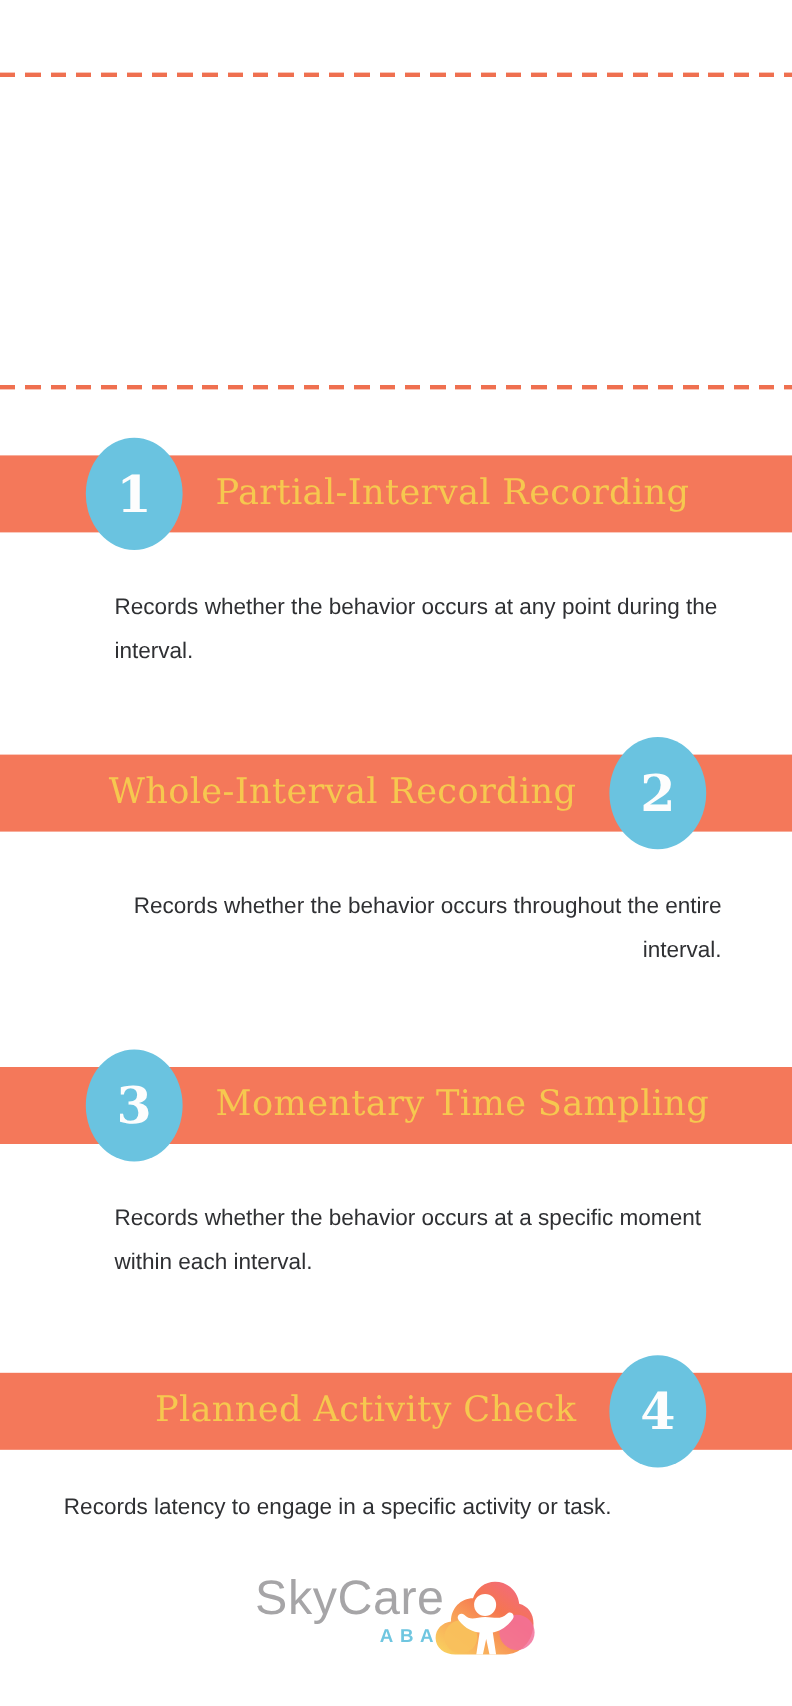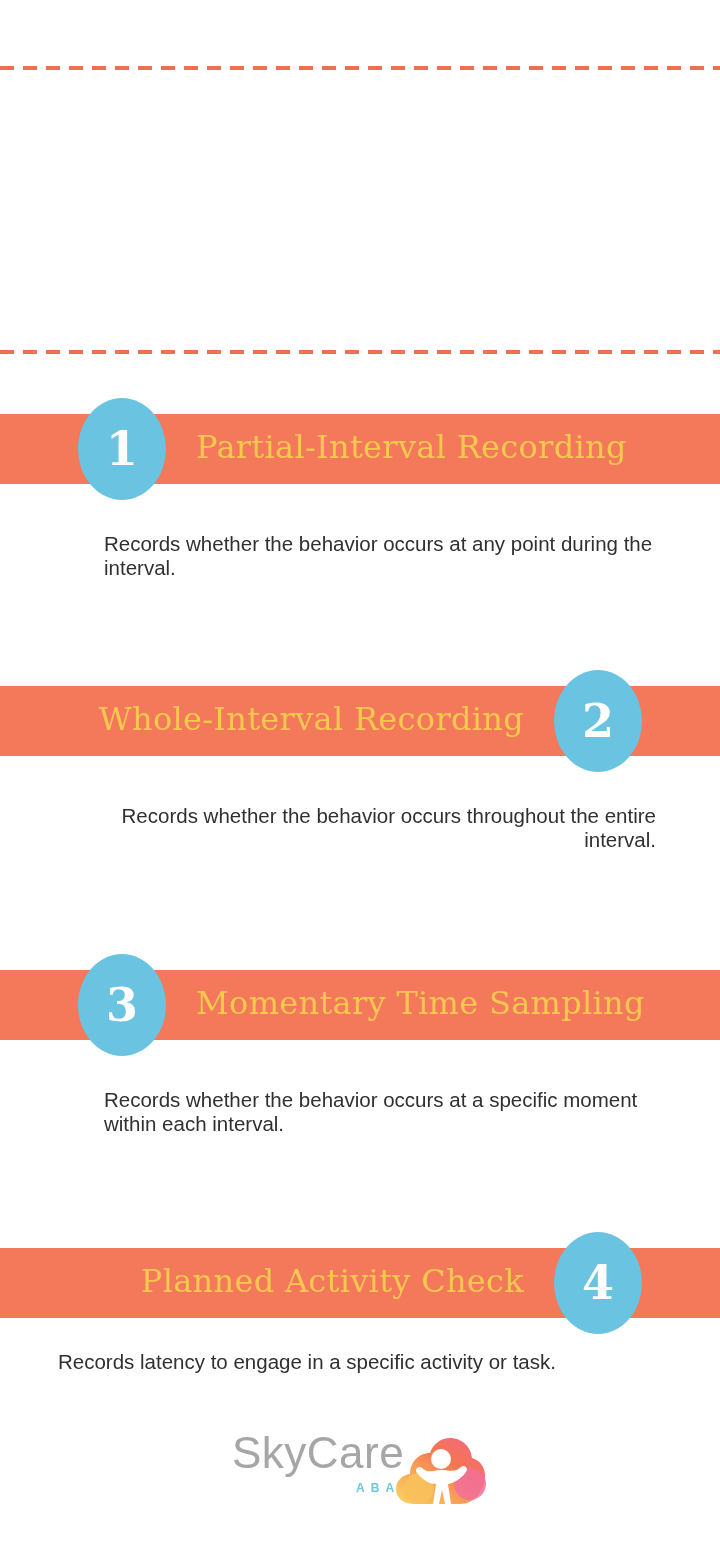--- a/index.html
+++ b/index.html
@@ -122,21 +122,21 @@
     color: #f6c84f;
     white-space: nowrap;
   }
   .band.left-num .band-title { left: 196px; }
   .band.right-num .band-title { right: 196px; }
 
   .desc {
     box-sizing: border-box;
     font-family: "Liberation Sans", sans-serif;
     font-size: 20.5px;
-    line-height: 24px;
+    line-height: 40px;
     color: #2f3033;
   }
   .desc.align-left {
     padding: 48px 42px 0 104px;
     text-align: left;
   }
   .desc.align-right {
     padding: 48px 64px 0 80px;
     text-align: right;
   }
@@ -169,21 +169,21 @@
     font-family: "Liberation Sans", sans-serif;
     font-weight: 400;
     font-size: 44px;
     line-height: 46px;
     color: #a6a5a7;
     letter-spacing: 0.5px;
   }
   .logo-sub {
     font-family: "Liberation Sans", sans-serif;
     font-weight: 700;
-    font-size: 12px;
+    font-size: 17px;
     line-height: 20px;
     color: #6fc6e0;
     letter-spacing: 6px;
     text-align: right;
     padding-right: 4px;
     margin-top: 2px;
   }
   .logo-mark {
     position: relative;
     width: 96px;

